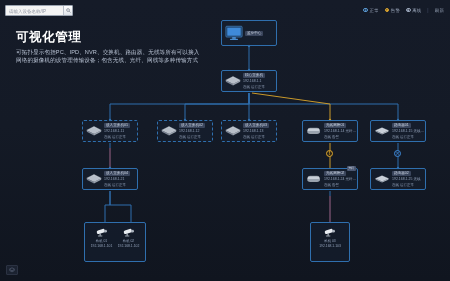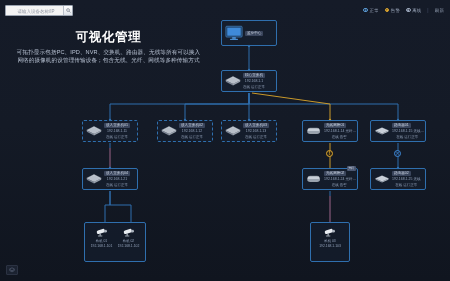--- a/index.html
+++ b/index.html
@@ -6,21 +6,20 @@
   html, body {
     width: 450px; height: 281px;
     background: #0f141f;
     font-family: "Liberation Sans", "DejaVu Sans", sans-serif;
     overflow: hidden;
   }
   #app {
     position: relative;
     width: 450px; height: 281px;
     background: linear-gradient(180deg,#151b28 0%, #141a26 45%, #10151f 100%);
-    text-align: center;
   }
 
   
   .searchbox {
     position: absolute; left: 5px; top: 5px;
     width: 68px; height: 11px;
     background: #f4f4f4;
     border: 1px solid #9aa3b0;
     border-radius: 1px;
     display: flex; align-items: center;

